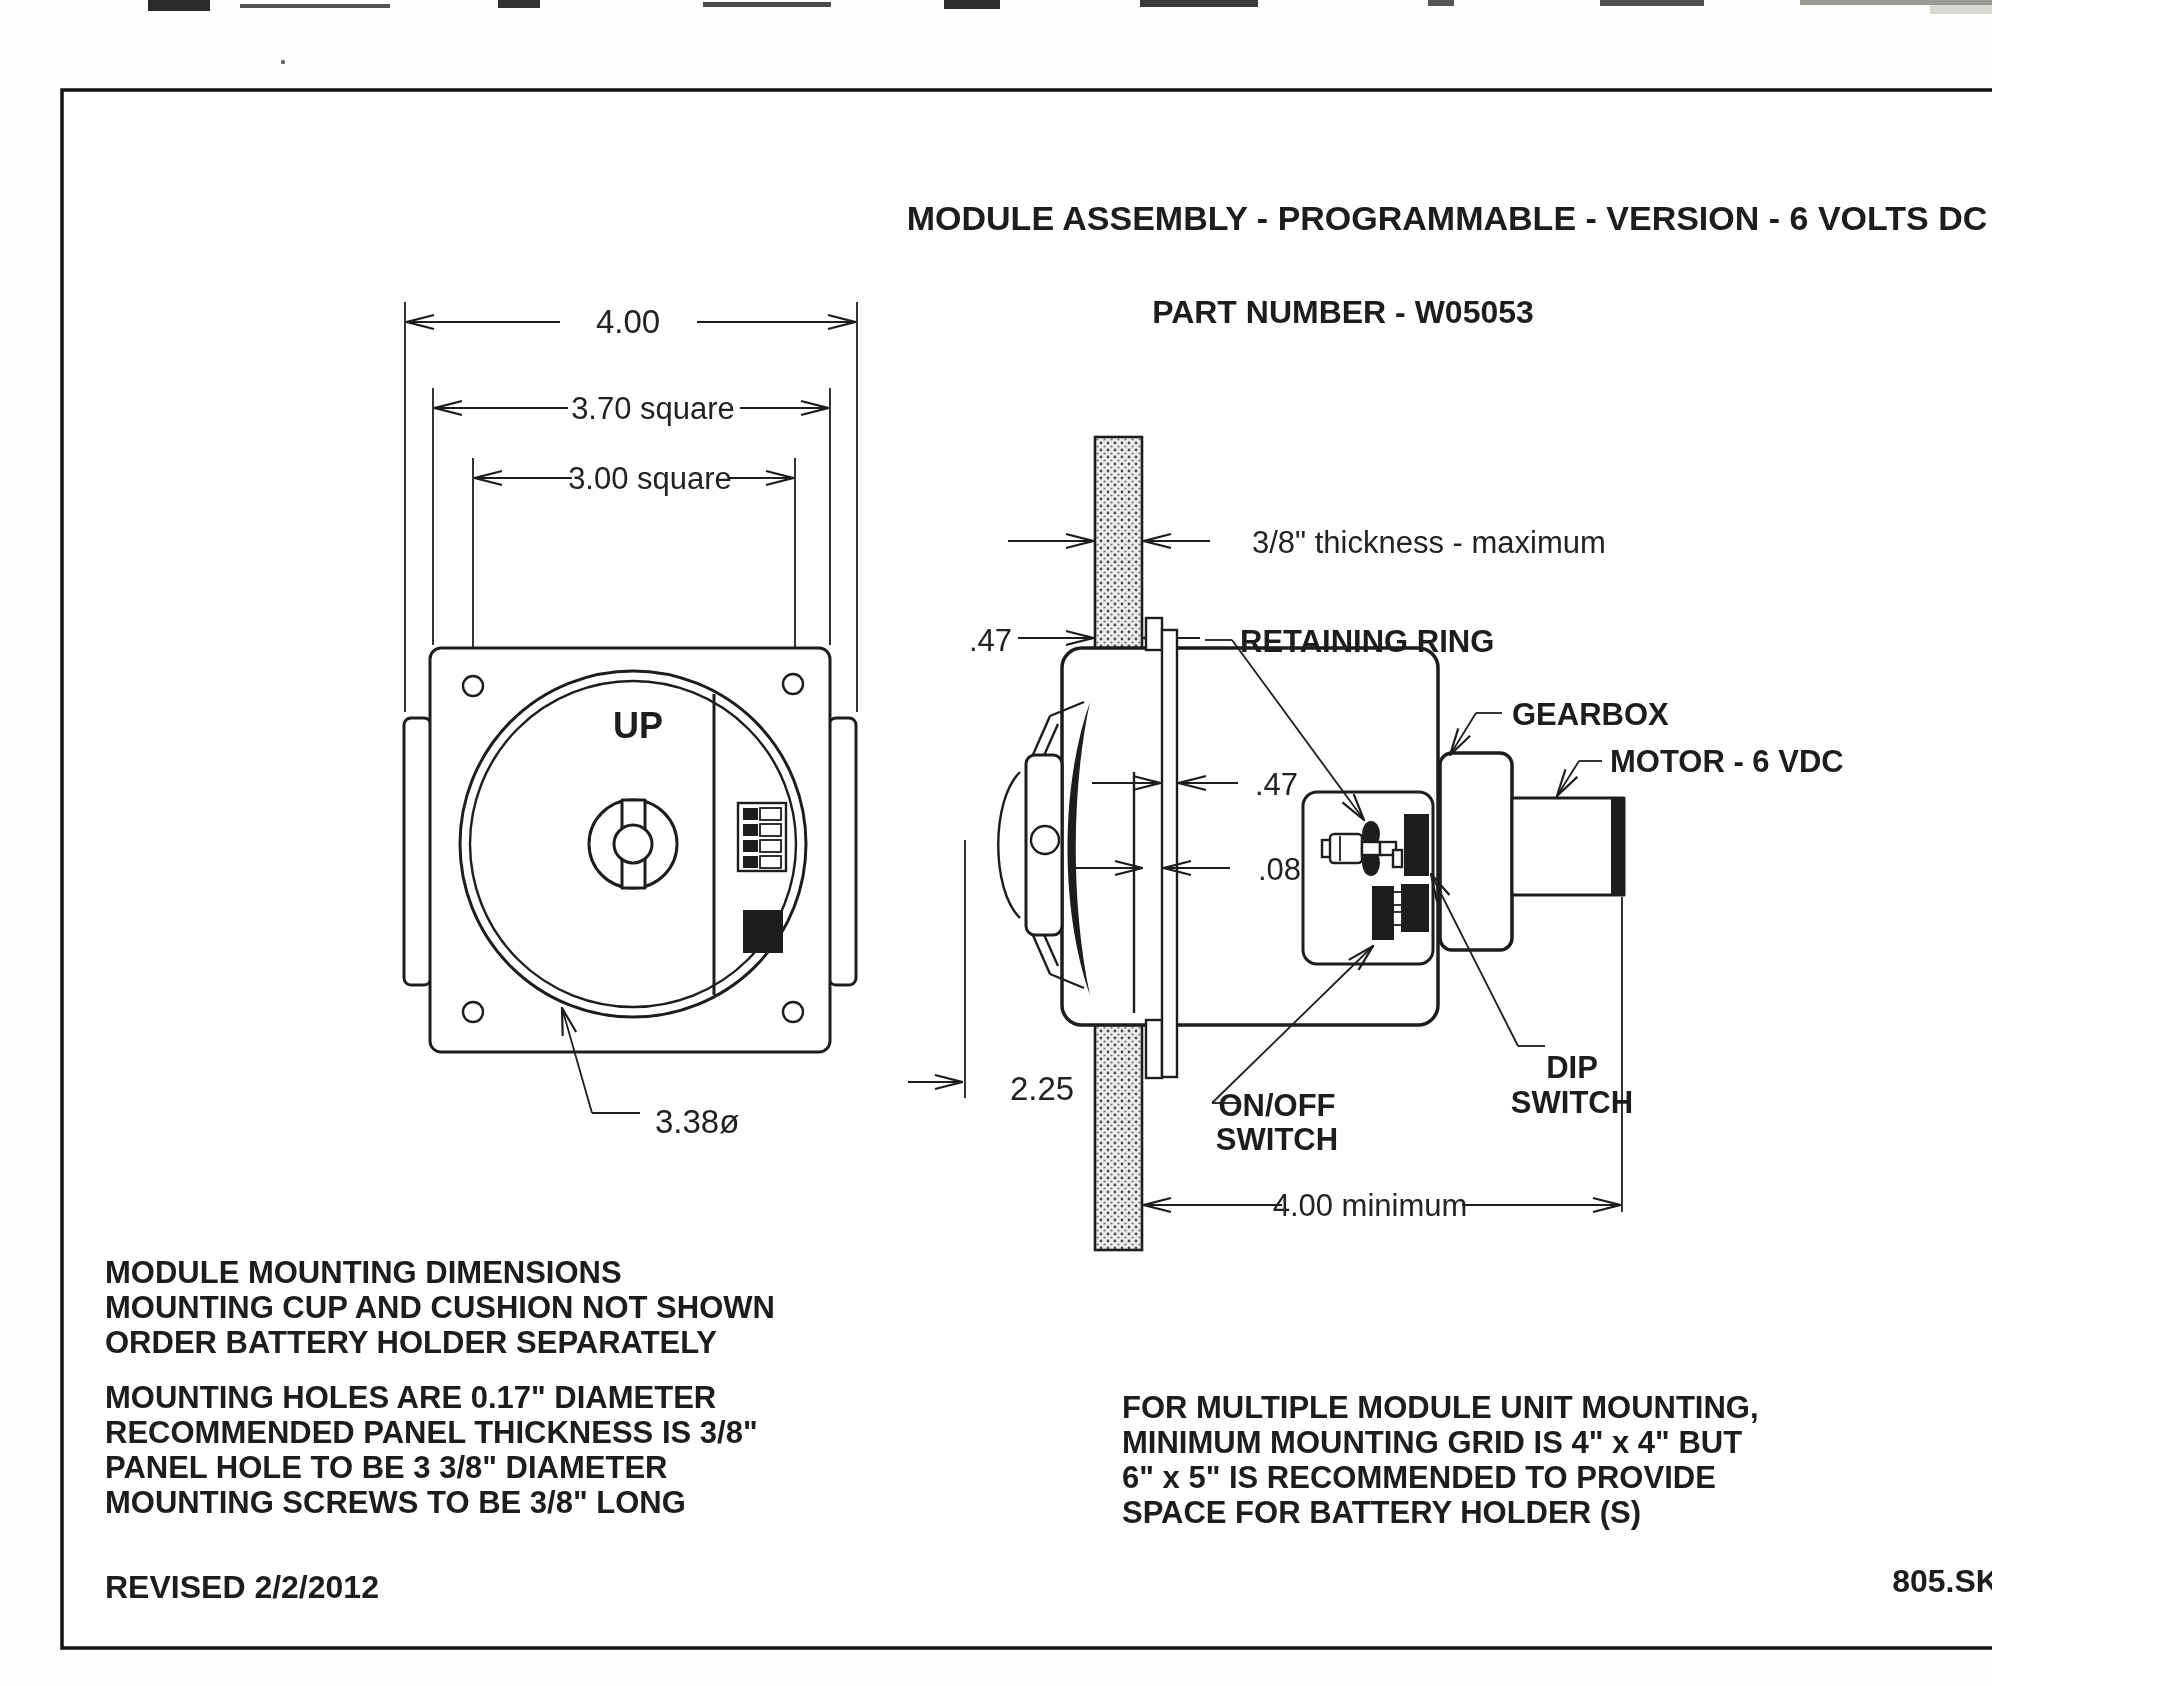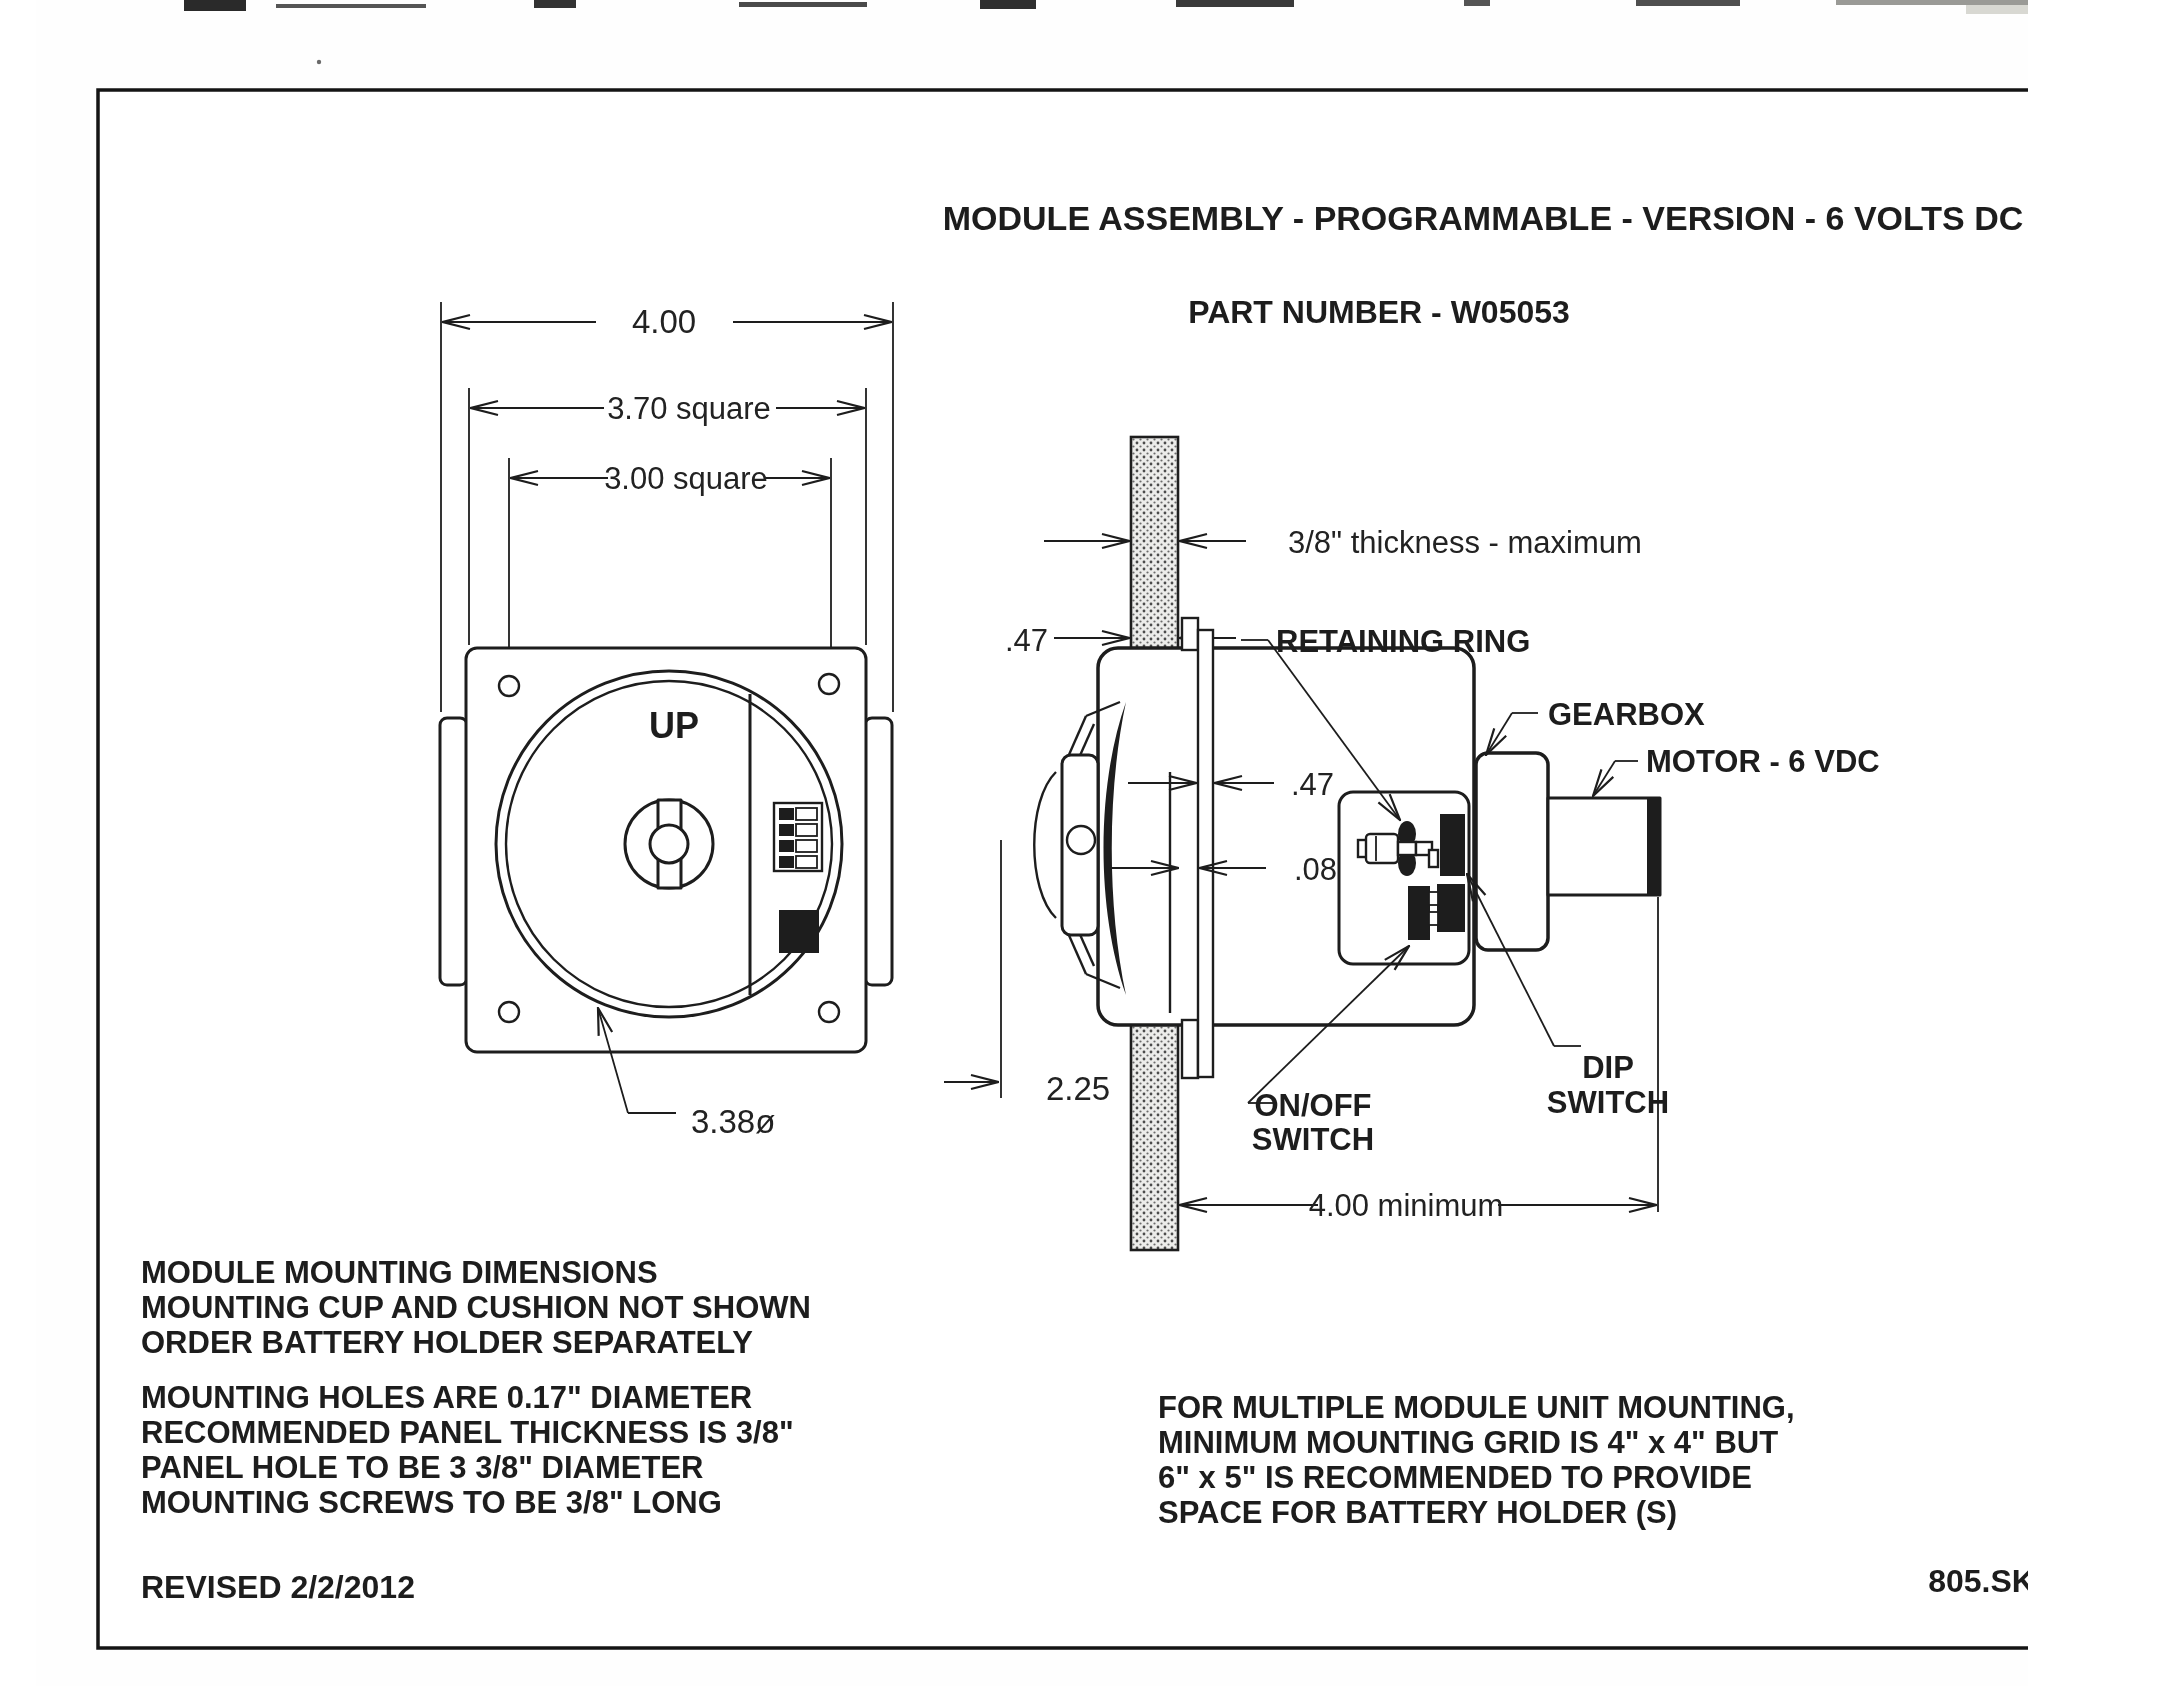--- a/index.html
+++ b/index.html
@@ -1,17 +1,17 @@
 <!DOCTYPE html>
 <html><head>
 <meta charset="utf-8">
 <style>
   html,body{margin:0;padding:0;background:#ffffff;}
   .page{position:relative;width:1992px;height:1686px;background:#fefefe;overflow:hidden;
-        font-family:"Liberation Sans",sans-serif;margin-left:36px;}
+        font-family:"Liberation Sans",sans-serif;}
   svg{display:block}
   .ln{stroke:#1d1d1d;stroke-width:3;fill:none;stroke-linejoin:round;}
   .lnthin{stroke:#1d1d1d;stroke-width:1.8;fill:none;}
   .lnmed{stroke:#1d1d1d;stroke-width:2.4;fill:none;}
   .wh{fill:#ffffff;}
   .bk{fill:#1d1d1d;stroke:none;}
   .t-b{font-family:"Liberation Sans",sans-serif;font-weight:bold;fill:#1d1d1d;}
   .t-r{font-family:"Liberation Sans",sans-serif;font-weight:normal;fill:#222222;}
   .s34{font-size:34px;} .s32{font-size:32px;} .s31{font-size:31px;} .s33{font-size:33px;} .s36{font-size:36px;}
 </style>

